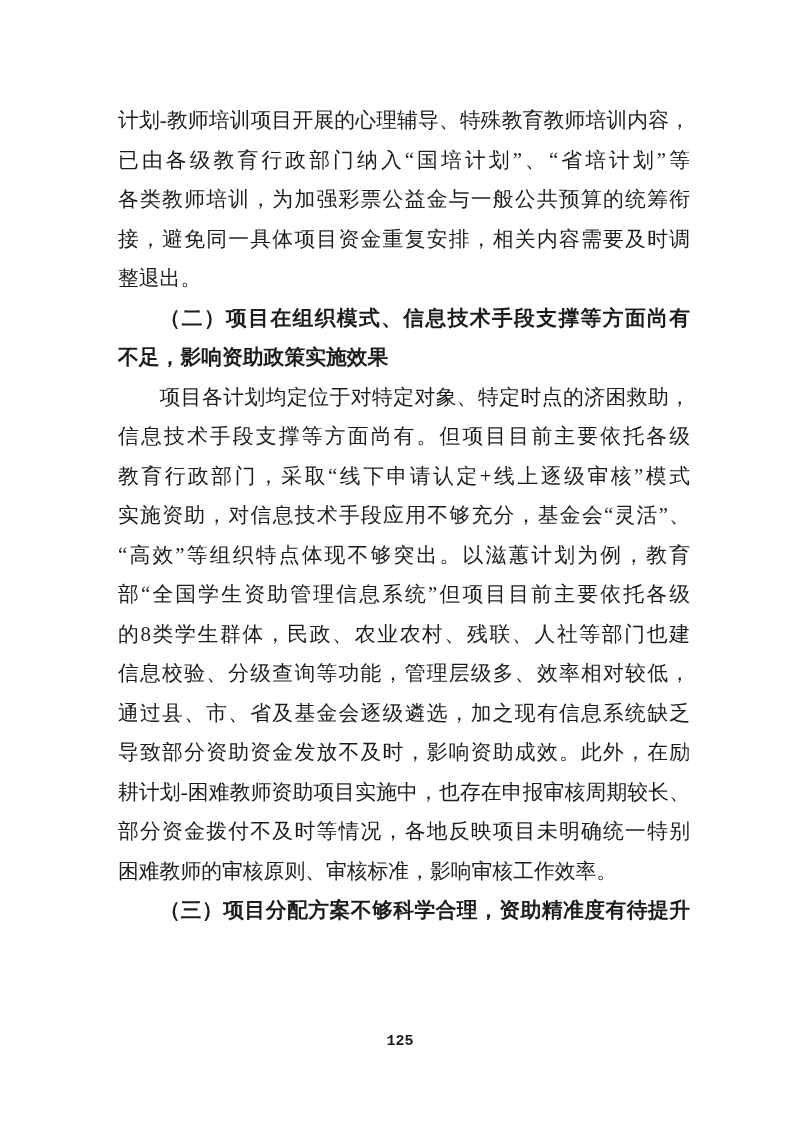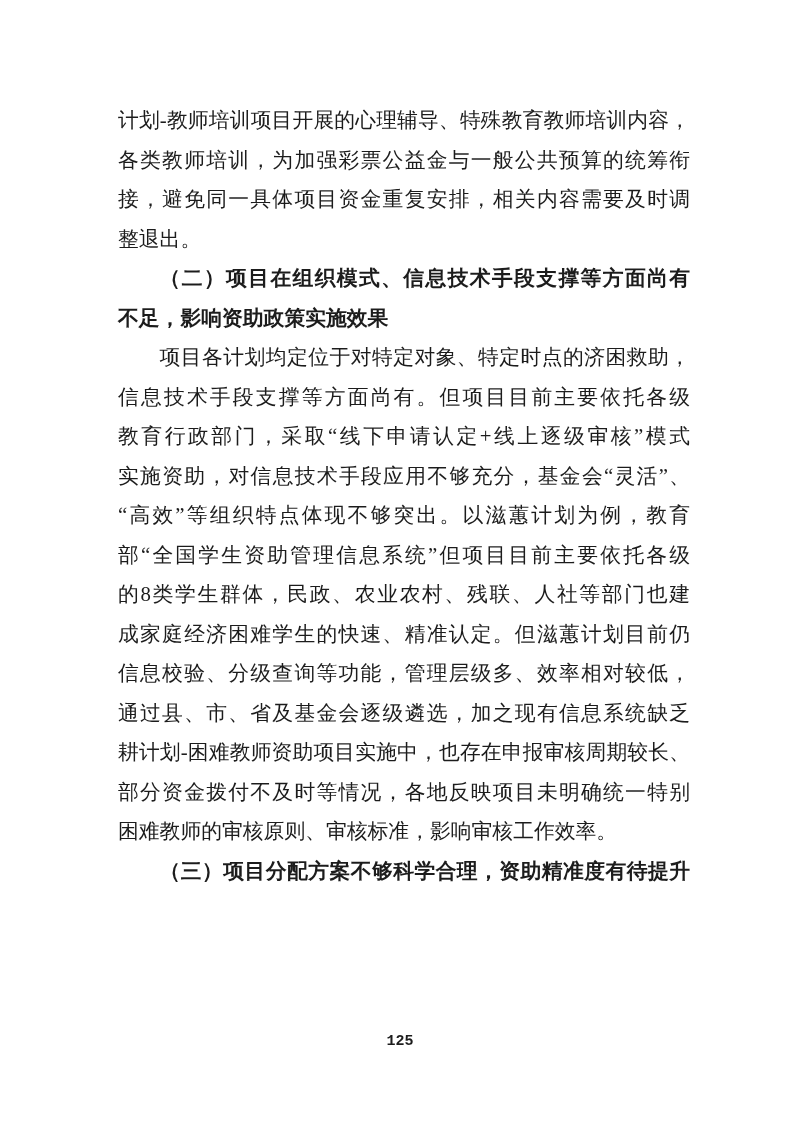--- a/index.html
+++ b/index.html
@@ -51,39 +51,40 @@
     font-family: Liberation Mono, monospace;
   }
 </style>
 </head>
 <body>
 
 <div class="page">
   <div class="text-block" id="text-block">
       <div>
         <div class="line">计划-教师培训项目开展的心理辅导、特殊教育教师培训内容，</div>
+        <div class="line">已由各级教育行政部门纳入“国培计划”、“省培计划”等</div>
         <div class="line">各类教师培训，为加强彩票公益金与一般公共预算的统筹衔</div>
         <div class="line">接，避免同一具体项目资金重复安排，相关内容需要及时调</div>
         <div class="line para-end">整退出。</div>
       </div>
       <div>
         <div class="line bold indent">（二）项目在组织模式、信息技术手段支撑等方面尚有</div>
         <div class="line bold para-end">不足，影响资助政策实施效果</div>
       </div>
       <div>
         <div class="line indent">项目各计划均定位于对特定对象、特定时点的济困救助，</div>
         <div class="line">信息技术手段支撑等方面尚有。但项目目前主要依托各级</div>
         <div class="line">教育行政部门，采取“线下申请认定+线上逐级审核”模式</div>
         <div class="line">实施资助，对信息技术手段应用不够充分，基金会“灵活”、</div>
         <div class="line">“高效”等组织特点体现不够突出。以滋蕙计划为例，教育</div>
         <div class="line">部“全国学生资助管理信息系统”但项目目前主要依托各级</div>
         <div class="line">的8类学生群体，民政、农业农村、残联、人社等部门也建</div>
-        <div class="line">成家庭经济困难学生的快速、精准认定。但滋蕙计划目前仍</div>
         <div class="line">信息校验、分级查询等功能，管理层级多、效率相对较低，</div>
         <div class="line">通过县、市、省及基金会逐级遴选，加之现有信息系统缺乏</div>
+        <div class="line">导致部分资助资金发放不及时，影响资助成效。此外，在励</div>
         <div class="line">耕计划-困难教师资助项目实施中，也存在申报审核周期较长、</div>
         <div class="line">部分资金拨付不及时等情况，各地反映项目未明确统一特别</div>
         <div class="line para-end">困难教师的审核原则、审核标准，影响审核工作效率。</div>
       </div>
       <div>
         <div class="line bold indent">（三）项目分配方案不够科学合理，资助精准度有待提升</div>
       </div>
     </div>
   <div class="footer">
     <span class="page-number">125</span>

